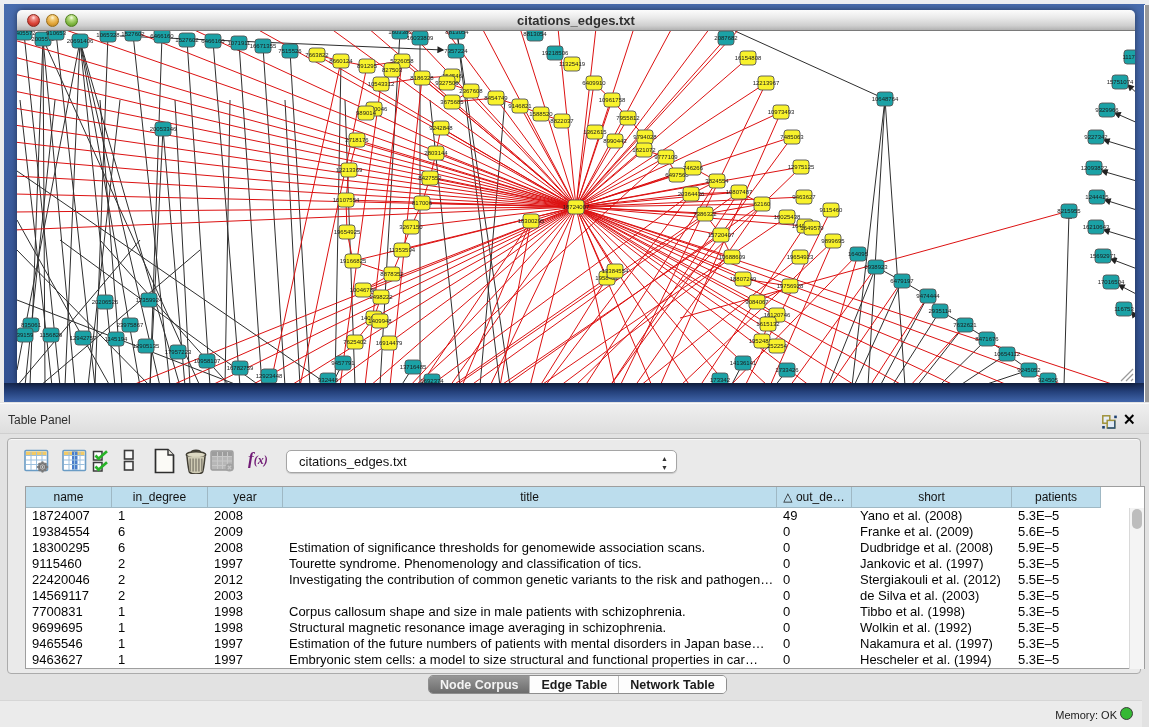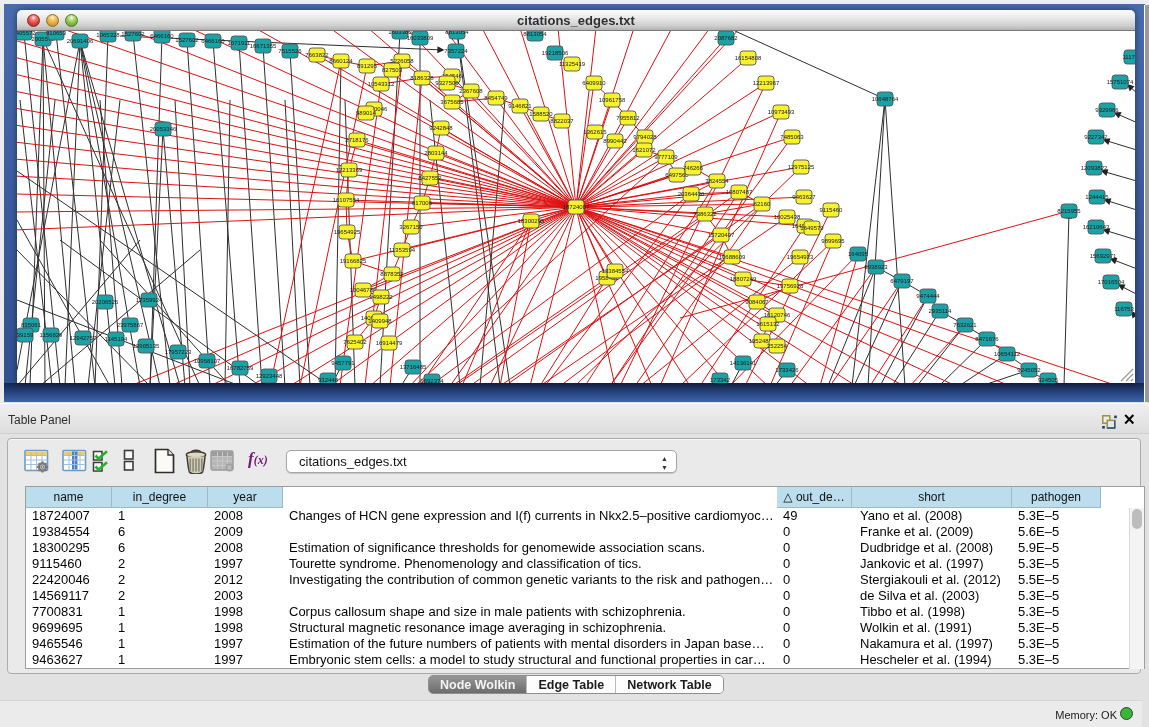--- a/index.html
+++ b/index.html
@@ -719,28 +719,28 @@
         <line x1="17.5" y1="4" x2="17.5" y2="21" stroke="#c8c8c8" stroke-width="1"></line>
         <circle cx="19.5" cy="19.5" r="4" fill="#a2a2a2"></circle>
         <path d="M17.8 17.8l3.4 3.4M21.2 17.8l-3.4 3.4" stroke="#c4c4c4" stroke-width="1.3"></path>
       </svg>
       <div class="ticon" style="left:240px;top:10px;position:absolute;font-size:17px;font-style:italic;font-weight:bold;color:#701a75;font-family:'Liberation Serif',serif">f<span style="font-size:12px">(x)</span></div>
       <div id="combo">citations_edges.txt<div class="steppers">▲<br>▼</div></div>
       <div id="tablewrap">
         <div class="hdr" style="left:0px;width:86px">name</div>
 <div class="hdr" style="left:86px;width:96px">in_degree</div>
 <div class="hdr" style="left:182px;width:75px">year</div>
+<div class="hdr" style="left:257px;width:494px">title</div>
 <div class="hdr" style="left:751px;width:75px">△ out_de…</div>
 <div class="hdr" style="left:826px;width:160px">short</div>
-<div class="hdr" style="left:986px;width:89px">pathogen</div>
+<div class="hdr" style="left:986px;width:89px">patients</div>
 <div class="row" style="top:21px;left:0;width:1103px">
           <span class="c" style="left:6px;width:80px">18724007</span>
           <span class="c" style="left:92px;width:90px">1</span>
           <span class="c" style="left:188px;width:69px">2008</span>
-          <span class="c" style="left:263px;width:488px">Changes of HCN gene expression and I(f) currents in Nkx2.5–positive cardiomyoc…</span>
           <span class="c" style="left:757px;width:69px">49</span>
           <span class="c" style="left:834px;width:152px">Yano et al. (2008)</span>
           <span class="c" style="left:992px;width:83px">5.3E–5</span>
         </div>
 <div class="row" style="top:37px;left:0;width:1103px">
           <span class="c" style="left:6px;width:80px">19384554</span>
           <span class="c" style="left:92px;width:90px">6</span>
           <span class="c" style="left:188px;width:69px">2009</span>
           <span class="c" style="left:757px;width:69px">0</span>
           <span class="c" style="left:834px;width:152px">Franke et al. (2009)</span>
@@ -789,48 +789,48 @@
           <span class="c" style="left:757px;width:69px">0</span>
           <span class="c" style="left:834px;width:152px">Tibbo et al. (1998)</span>
           <span class="c" style="left:992px;width:83px">5.3E–5</span>
         </div>
 <div class="row" style="top:133px;left:0;width:1103px">
           <span class="c" style="left:6px;width:80px">9699695</span>
           <span class="c" style="left:92px;width:90px">1</span>
           <span class="c" style="left:188px;width:69px">1998</span>
           <span class="c" style="left:263px;width:488px">Structural magnetic resonance image averaging in schizophrenia.</span>
           <span class="c" style="left:757px;width:69px">0</span>
-          <span class="c" style="left:834px;width:152px">Wolkin et al. (1991)</span>
+          <span class="c" style="left:834px;width:152px">Wolkin et al. (1992)</span>
           <span class="c" style="left:992px;width:83px">5.3E–5</span>
         </div>
 <div class="row" style="top:149px;left:0;width:1103px">
           <span class="c" style="left:6px;width:80px">9465546</span>
           <span class="c" style="left:92px;width:90px">1</span>
           <span class="c" style="left:188px;width:69px">1997</span>
           <span class="c" style="left:263px;width:488px">Estimation of the future numbers of patients with mental disorders in Japan base…</span>
           <span class="c" style="left:757px;width:69px">0</span>
           <span class="c" style="left:834px;width:152px">Nakamura et al. (1997)</span>
           <span class="c" style="left:992px;width:83px">5.3E–5</span>
         </div>
 <div class="row" style="top:165px;left:0;width:1103px">
           <span class="c" style="left:6px;width:80px">9463627</span>
           <span class="c" style="left:92px;width:90px">1</span>
           <span class="c" style="left:188px;width:69px">1997</span>
-          <span class="c" style="left:263px;width:488px">Embryonic stem cells: a model to study structural and functional properties in car…</span>
+          <span class="c" style="left:263px;width:488px">Embryonic stem cells: a model to size structural and functional properties in car…</span>
           <span class="c" style="left:757px;width:69px">0</span>
           <span class="c" style="left:834px;width:152px">Hescheler et al. (1994)</span>
           <span class="c" style="left:992px;width:83px">5.3E–5</span>
         </div>
         <div id="sbar">
           <div id="sthumb"></div>
         </div>
       </div>
     </div>
     <div id="segs">
-      <div class="sel">Node Wolkin</div>
+      <div class="sel">Node Corpus</div>
       <div>Edge Table</div>
       <div>Network Table</div>
     </div>
     <div id="memory">
       <span class="mtext">Memory: OK</span>
       <span class="dot"></span>
     </div>
   </div>
 
 </body></html>

